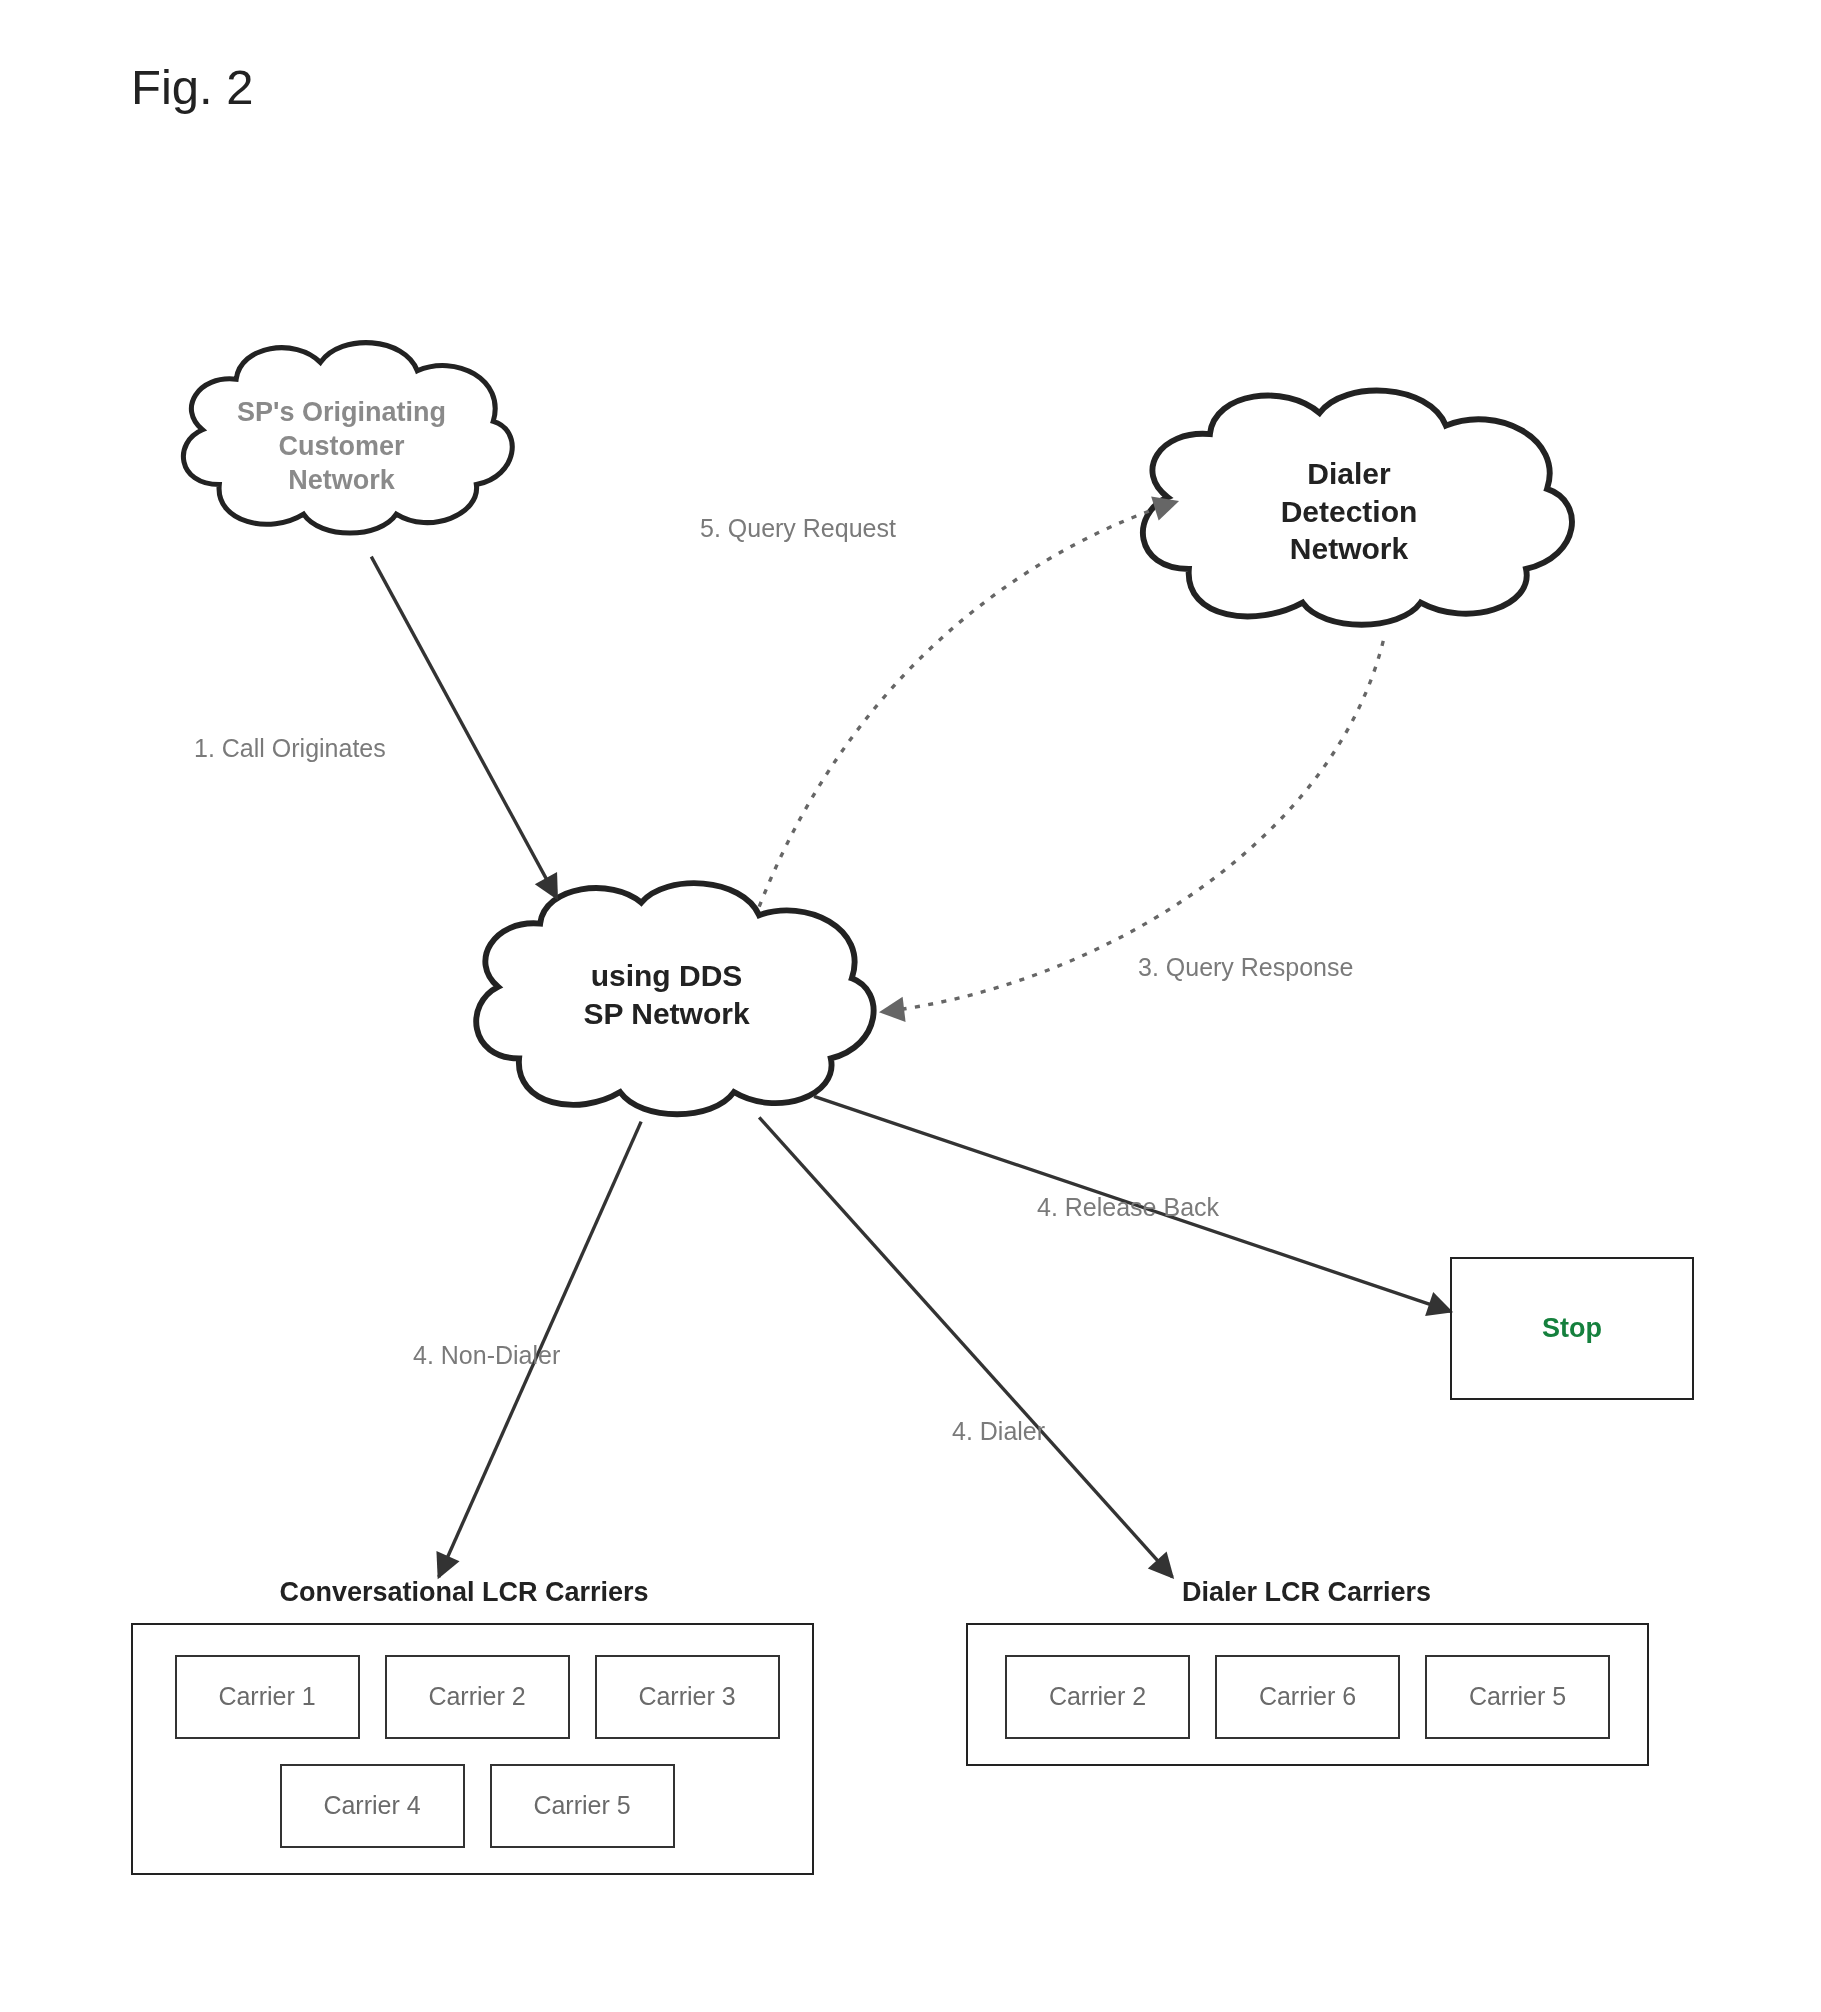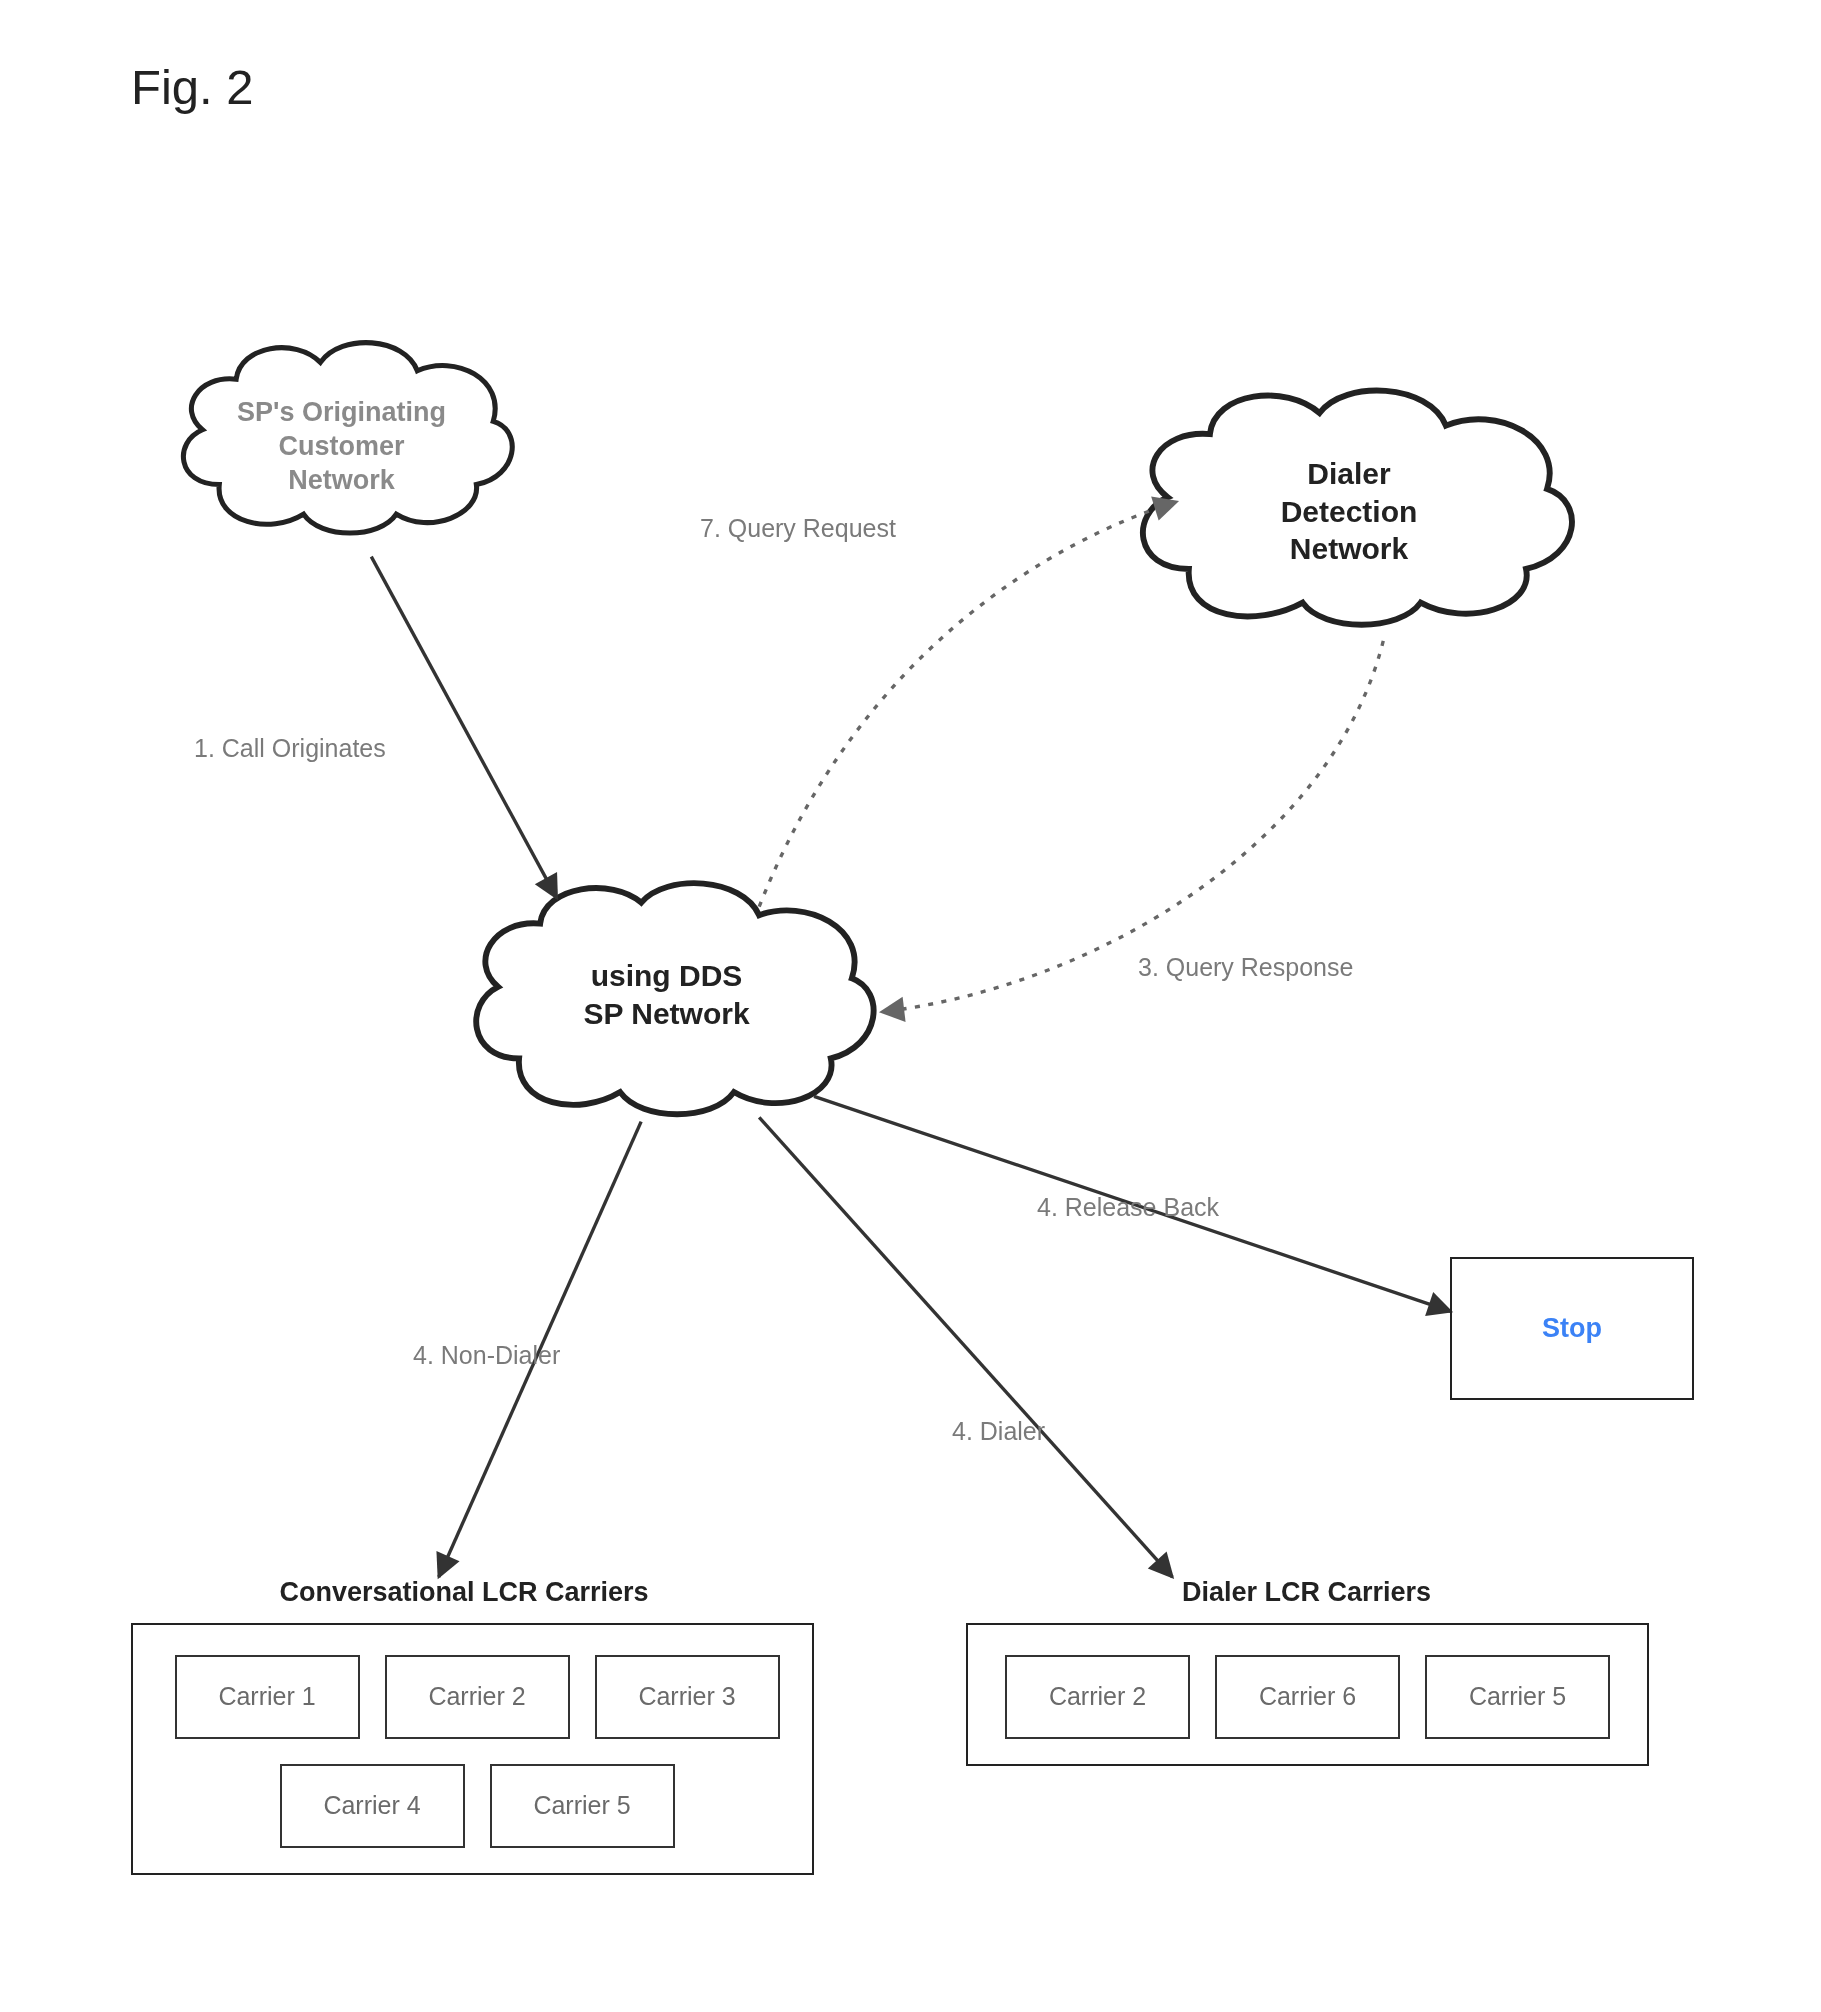--- a/index.html
+++ b/index.html
@@ -46,21 +46,21 @@
     white-space: nowrap;
   }
   .stop-box {
     position: absolute;
     border: 2.5px solid #222;
     display: flex;
     align-items: center;
     justify-content: center;
     font-size: 27px;
     font-weight: 700;
-    color: #3b82f6;
+    color: #15803d;
   }
   .group-title {
     position: absolute;
     font-size: 27px;
     font-weight: 700;
     color: #222;
     text-align: center;
   }
   .group-box {
     position: absolute;
@@ -150,21 +150,21 @@
 
     <line x1="760" y1="1330" x2="520" y2="1870" stroke="#333" stroke-width="4" marker-end="url(#arrow-solid)"></line>
 
     <line x1="900" y1="1325" x2="1390" y2="1870" stroke="#333" stroke-width="4" marker-end="url(#arrow-solid)"></line>
 
     <line x1="965" y1="1300" x2="1720" y2="1555" stroke="#333" stroke-width="4" marker-end="url(#arrow-solid)"></line>
   </svg>
 
   <div class="edge-label" style="left:194px; top:734px;">1.  Call Originates</div>
 
-  <div class="edge-label" style="left:700px; top:514px;">7.  Query Request</div>
+  <div class="edge-label" style="left:700px; top:514px;">5.  Query Request</div>
 
   <div class="edge-label" style="left:1138px; top:953px;">3.  Query Response</div>
 
   <div class="edge-label" style="left:413px; top:1341px;">4.  Non-Dialer</div>
 
   <div class="edge-label" style="left:911px; top:1417px;margin-left:41px;">4.  Dialer</div>
 
   <div class="edge-label" style="left:1037px; top:1193px;">4.  Release Back</div>
 
   <div class="stop-box" style="left:1450px; top:1257px; width:240px; height:139px;">Stop</div>

